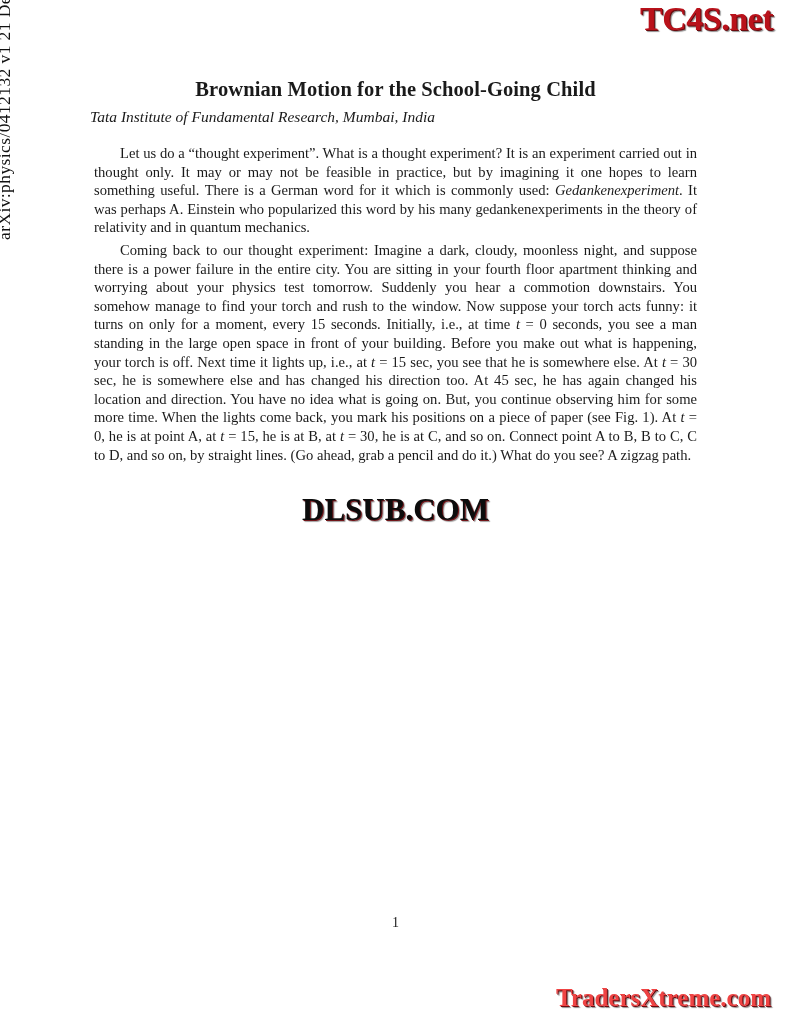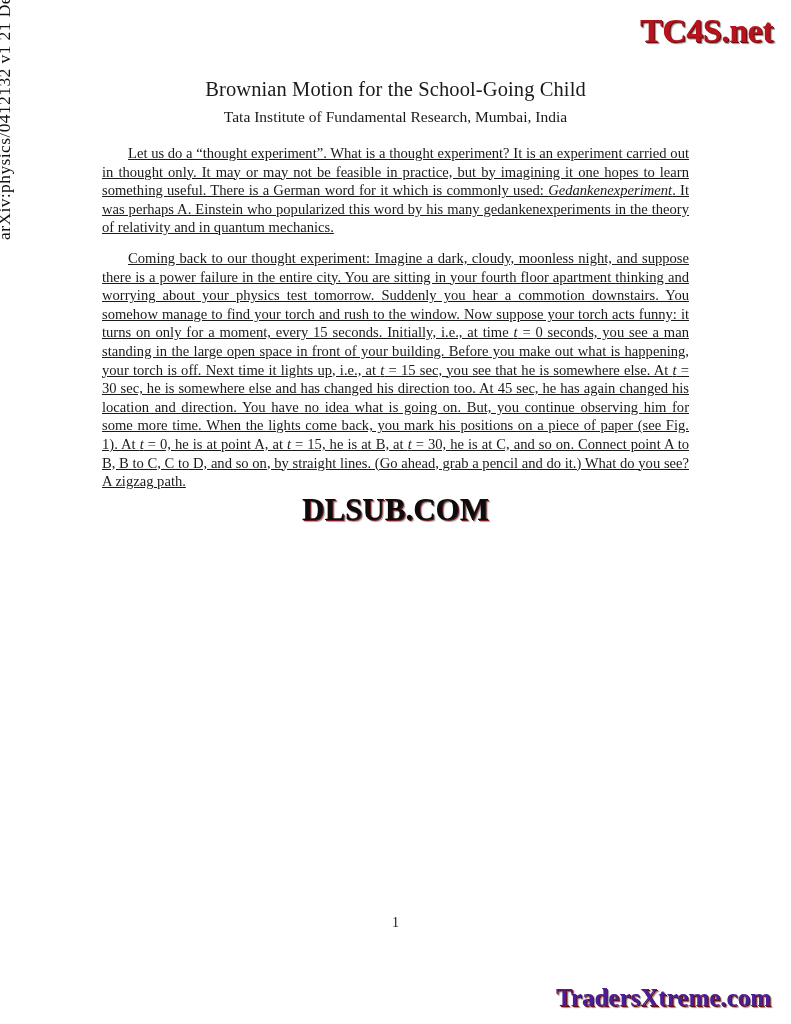--- a/index.html
+++ b/index.html
@@ -39,50 +39,49 @@
     left: 90px;
     top: 0;
     width: 611px;
     height: 1024px;
   }
 
   .title {
     margin-top: 78px;
     text-align: center;
     font-size: 20.5px;
-    font-weight: normal;
+    font-weight: bold;
     letter-spacing: 0.1px;
   }
 
   .author {
     margin-top: 42px;
     text-align: center;
     font-size: 15.5px;
   }
 
   .affil {
     margin-top: 7px;
-    text-align: center;
     font-size: 15.5px;
+    font-style: italic;
   }
 
   .section-head {
     margin-top: 44px;
     font-size: 14.5px;
     font-weight: bold;
   }
 
   p.body {
-    margin: 12px;
+    margin: 4px;
     font-size: 14.6px;
     line-height: 18.6px;
     text-align: justify;
     text-indent: 26px;
     hyphens: none;
-    text-decoration: underline;
   }
   p.body.first { margin-top: 18px; }
   p.body.next  { margin-top: 4px; }
 
   .it { font-style: italic; }
   .mi { font-style: italic; font-family: "Liberation Serif", serif; }
 
   .folio {
     position: absolute;
     left: 0;
@@ -96,21 +95,21 @@
   .wm {
     position: absolute;
     font-family: "Liberation Serif", serif;
     font-weight: bold;
     white-space: nowrap;
     pointer-events: none;
   }
 
   .wm-top {
     right: 18px;
-    top: 12px;
+    top: 0;
     font-size: 34px;
     color: #b9121b;
     text-shadow:
       1px 1px 0 #6b0a0e,
       2px 2px 1px rgba(0,0,0,0.45);
     letter-spacing: -0.5px;
   }
 
   .wm-mid {
     left: 50%;
@@ -122,21 +121,21 @@
     text-shadow:
       1px 1px 0 #6b0a0e,
       2px 2px 1px rgba(0,0,0,0.40);
     opacity: 0.95;
   }
 
   .wm-bottom {
     right: 20px;
     bottom: 12px;
     font-size: 25px;
-    color: #4c1d95;
+    color: #ef4444;
     text-shadow:
       1px 1px 0 #6b0a0e,
       2px 2px 1px rgba(0,0,0,0.45);
     margin-left: 8px;
   }
 </style>
 </head>
 <body>
 
 <div class="arxiv-stamp">arXiv:physics/0412132 v1   21 Dec 2004</div>

